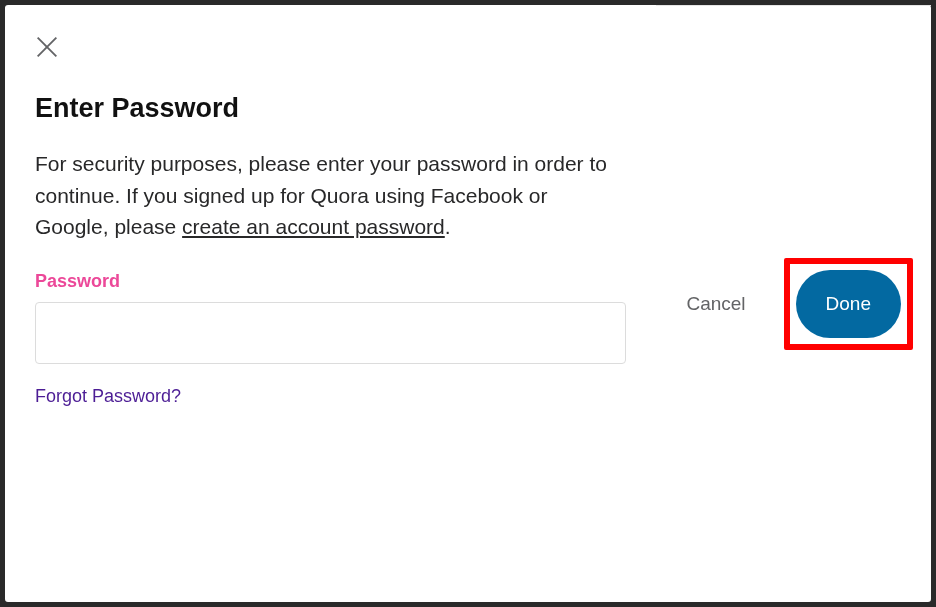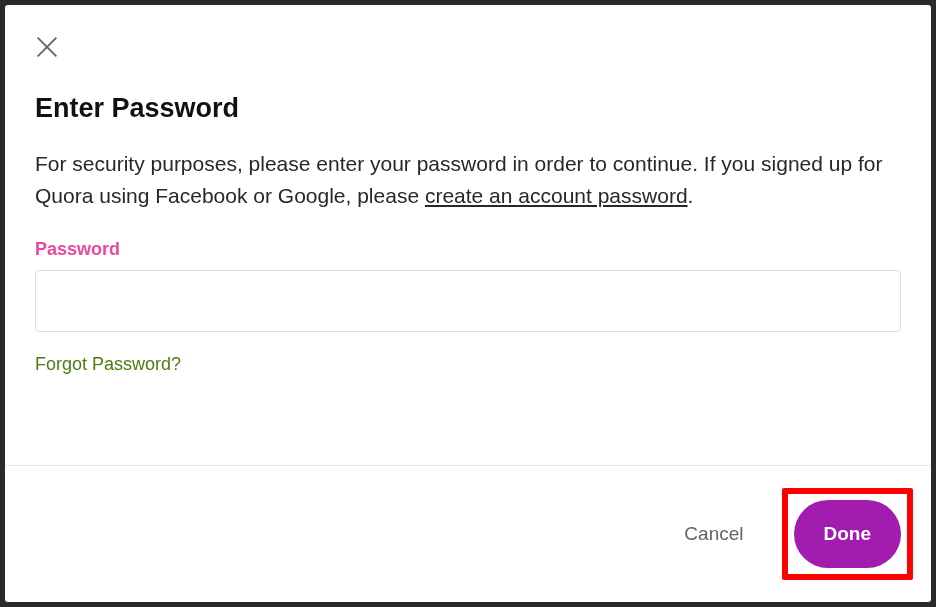--- a/index.html
+++ b/index.html
@@ -5,21 +5,21 @@
     * { box-sizing: border-box; margin: 0; padding: 0; }
     html, body { width: 936px; height: 607px; font-family: -apple-system, BlinkMacSystemFont, "Segoe UI", Helvetica, Arial, sans-serif; }
     body { background: #2a2a2a; display: flex; align-items: stretch; justify-content: stretch; }
     .modal {
       background: #fff;
       width: 100%;
       height: 100%;
       border: 5px solid #2a2a2a;
       border-radius: 8px;
       display: flex;
-      flex-direction: column;
+      flex-direction: row;
       position: relative;
     }
     .close-btn {
       position: absolute;
       top: 28px;
       left: 28px;
       width: 28px;
       height: 28px;
       cursor: pointer;
       color: #636466;
@@ -60,21 +60,21 @@
       height: 62px;
       border: 1px solid #dcdcdc;
       border-radius: 4px;
       padding: 0 14px;
       font-size: 18px;
       outline: none;
       margin-bottom: 22px;
     }
     .forgot-link {
       font-size: 18px;
-      color: #4d7c0f;
+      color: #4c1d95;
       text-decoration: none;
       cursor: pointer;
     }
     .footer {
       border-top: 1px solid #e6e6e6;
       padding: 22px 18px 22px 22px;
       display: flex;
       justify-content: flex-end;
       align-items: center;
       gap: 30px;
@@ -87,26 +87,26 @@
       cursor: pointer;
       padding: 4px 8px;
     }
     .done-highlight {
       border: 6px solid #f00;
       border-radius: 2px;
       padding: 6px;
       display: inline-flex;
     }
     .done-btn {
-      background: #a21caf;
+      background: #0369a1;
       color: #fff;
       border: none;
       border-radius: 999px;
       font-size: 19px;
-      font-weight: 700;
+      font-weight: 400;
       padding: 23px 30px;
       cursor: pointer;
     }
   </style>
 </head>
 <body>
 
 <div class="modal">
 
   <div class="close-btn">

